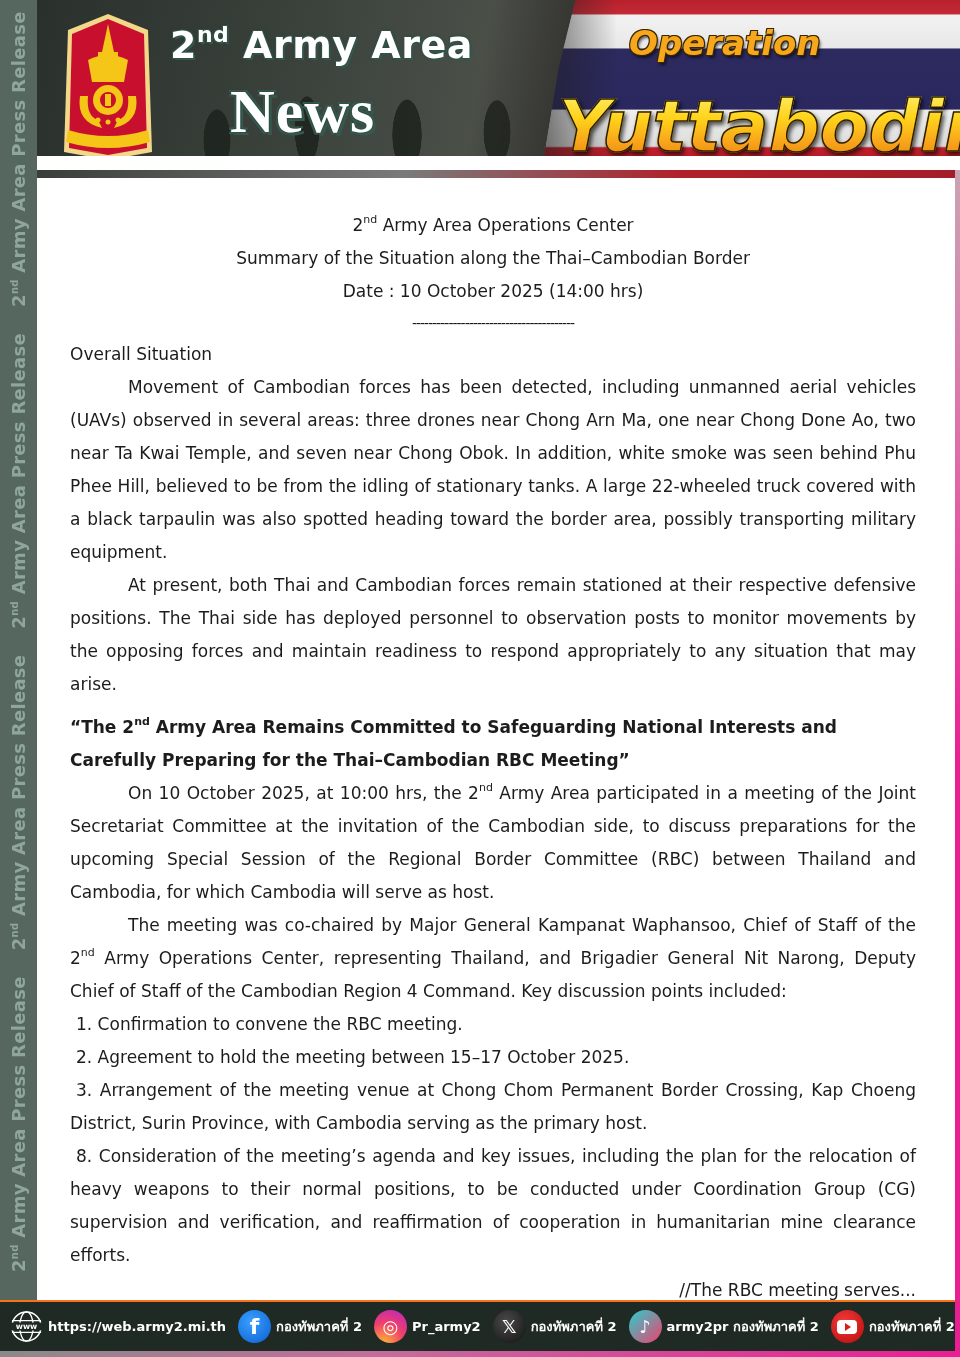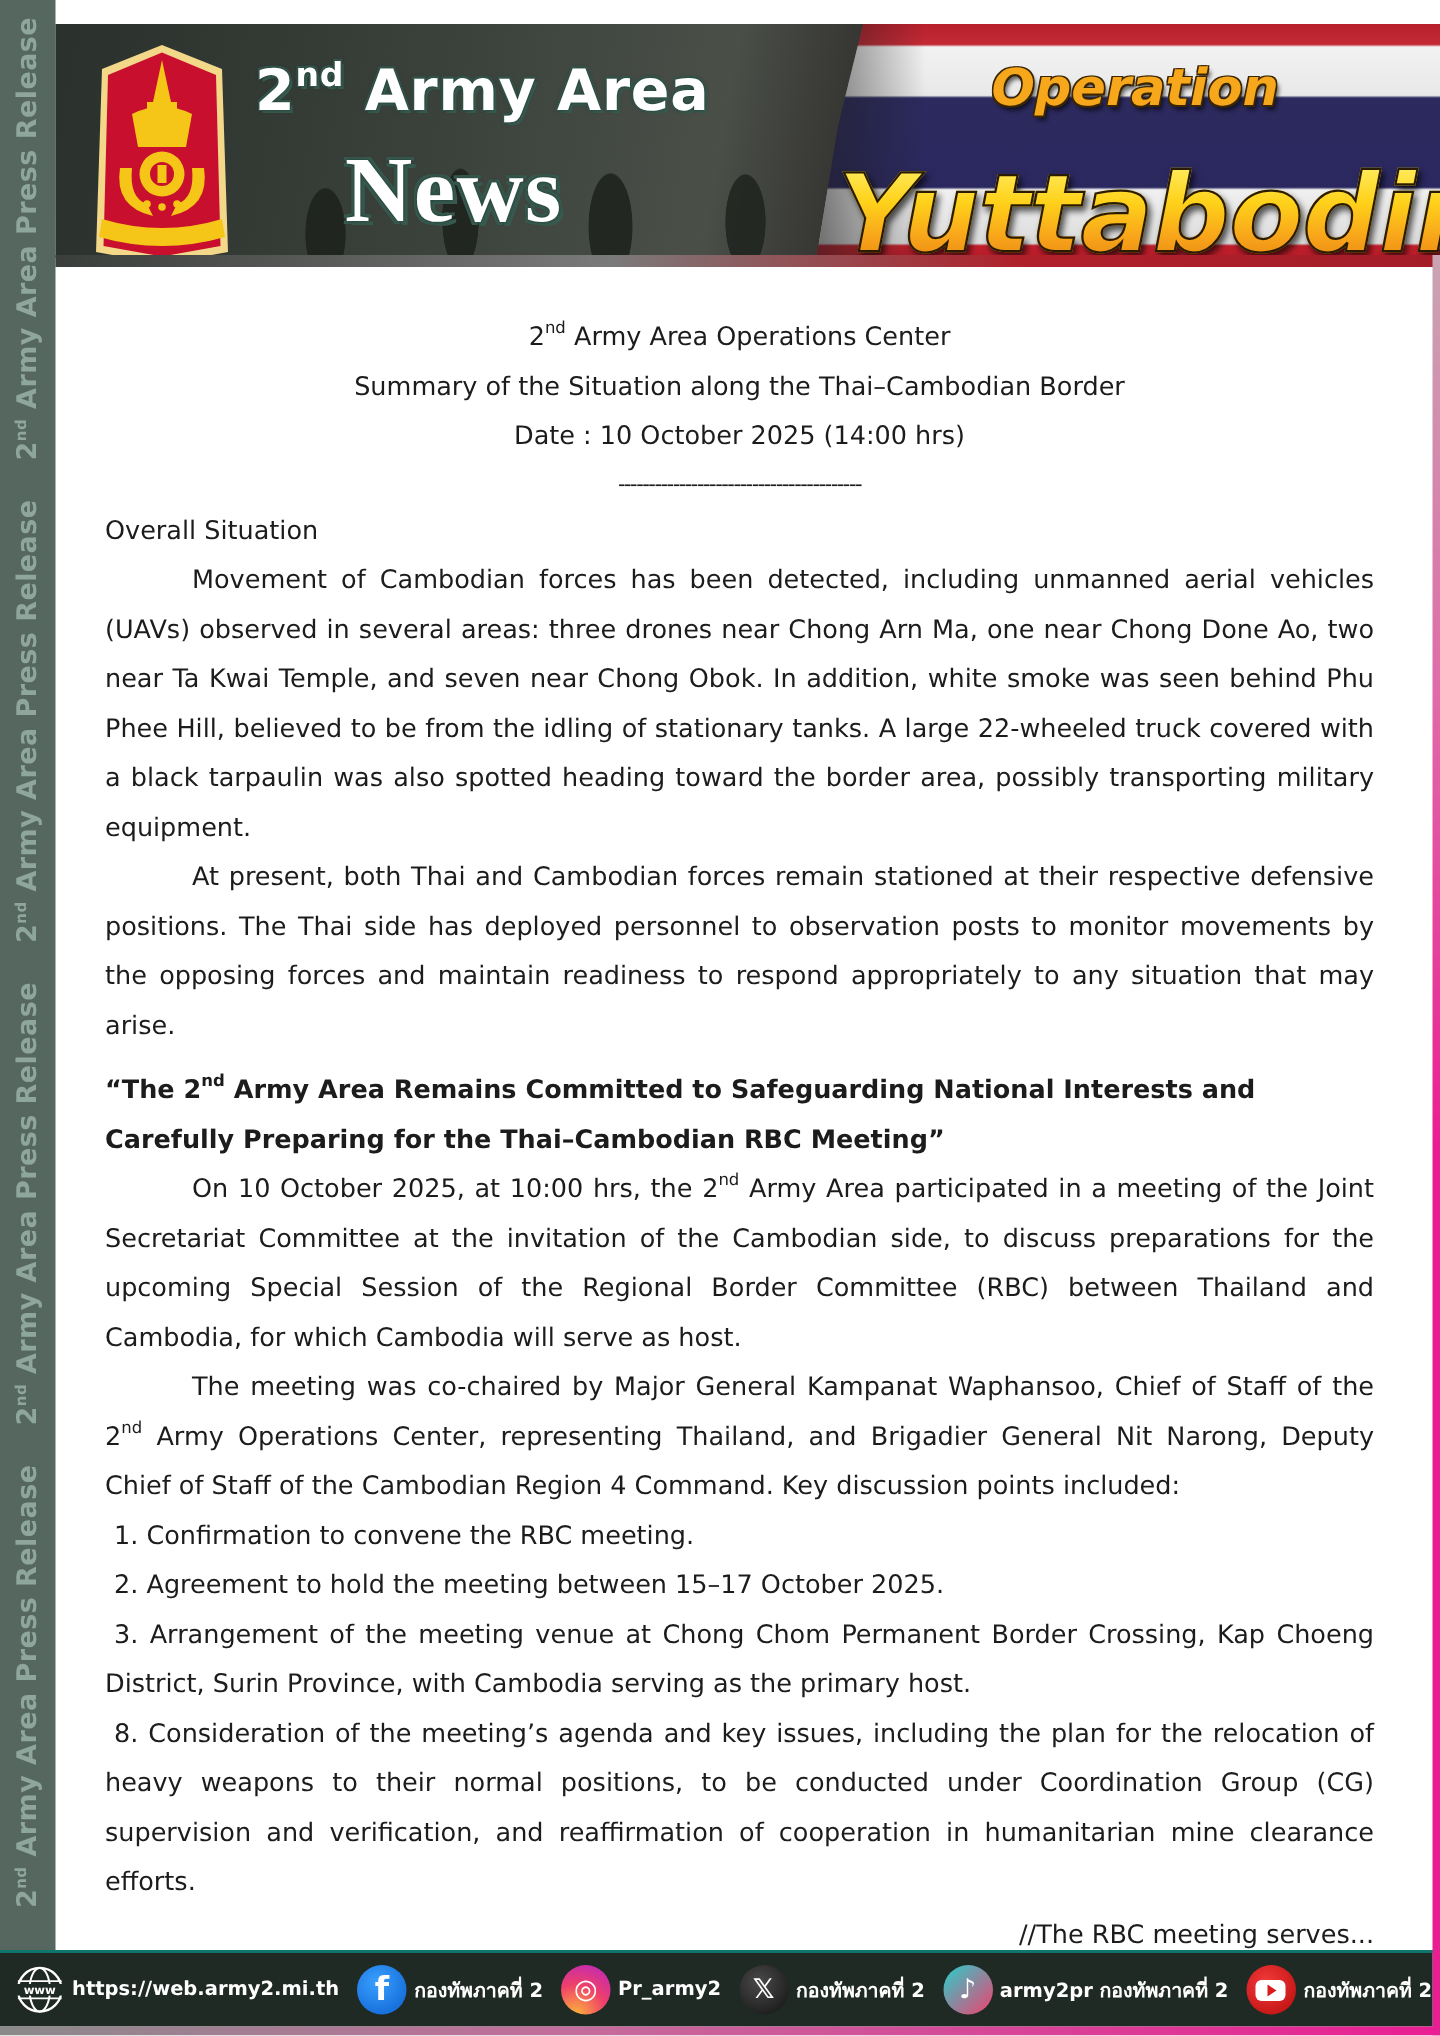--- a/index.html
+++ b/index.html
@@ -29,21 +29,20 @@
     .bottom-border {
       position: absolute; left: 0; bottom: 0; width: 960px; height: 6px;
       background: linear-gradient(to right, #8a8a8a 0%, #c46c9c 40%, #ea1e93 100%);
     }
 
     
     .header {
       position: absolute; left: 37px; top: 0; width: 923px; height: 156px;
       background: linear-gradient(100deg, #2a302b 0%, #3c433d 30%, #4a4f48 48%, #3a3a36 55%, #2d2d2a 60%);
       overflow: hidden;
-      margin-top: 16px;
     }
     .header .soldiers {
       position: absolute; left: 140px; top: 60px; width: 440px; height: 118px;
       background:
         radial-gradient(ellipse 22px 50px at 40px 80px, #1d221d 60%, transparent 62%),
         radial-gradient(ellipse 20px 55px at 130px 70px, #1d221d 60%, transparent 62%),
         radial-gradient(ellipse 24px 58px at 230px 75px, #1d221d 60%, transparent 62%),
         radial-gradient(ellipse 22px 52px at 320px 72px, #1f241f 60%, transparent 62%),
         radial-gradient(ellipse 20px 48px at 400px 78px, #1f241f 60%, transparent 62%);
       opacity: 0.85;
@@ -77,21 +76,21 @@
       letter-spacing: 0.5px; white-space: nowrap;
     }
     .title-2nd sup { font-size: 22px; vertical-align: 16px; }
     .title-news {
       position: absolute; left: 193px; top: 80px;
       font-family: Liberation Serif, serif; font-weight: bold; font-size: 62px; color: #fff;
       text-shadow: 0 0 3px #1f3b33, 3px 3px 0 #385b50, -2px -2px 0 #385b50, 2px -2px 0 #385b50, -2px 2px 0 #385b50;
       letter-spacing: 1px; line-height: 1;
     }
     .op-title {
-      position: absolute; left: 624px; top: 26px;
+      position: absolute; left: 592px; top: 26px;
       font-family: "DejaVu Sans", sans-serif; font-weight: bold; font-style: italic; font-size: 34px;
       color: #f7a71b; line-height: 1;
       text-shadow: 1px 1px 0 #3a2600, -1px -1px 0 #3a2600, 1px -1px 0 #3a2600, -1px 1px 0 #3a2600, 2px 3px 3px rgba(0,0,0,0.6);
     }
     .op-name {
       position: absolute; left: 521px; top: 90px;
       font-family: "DejaVu Sans", sans-serif; font-weight: bold; font-style: italic; font-size: 72px;
       line-height: 1; letter-spacing: -0.5px;
       background: linear-gradient(to bottom, #fff06a 0%, #ffd21a 40%, #f7a11a 75%, #e4850e 100%);
       -webkit-background-clip: text; background-clip: text; color: transparent;
@@ -109,21 +108,21 @@
     .divider { display: block; text-align: center; letter-spacing: -1px; line-height: 30px; font-size: 14px; }
     .section-title { display: block; margin-top: 0; font-weight: normal; }
     .para { text-align: justify; text-indent: 58px; }
     .quote-title { display: block; margin-top: 10px; font-weight: 600; }
     .list-item { text-align: justify; text-indent: 6px; }
     .continue { text-align: right; margin-top: 2px; }
 
     
     .footer {
       position: absolute; left: 0; top: 1300px; width: 955px; height: 51px;
-      background: #1f2a24; border-top: 2px solid #0f766e;
+      background: #1f2a24; border-top: 2px solid #f97316;
       display: flex; align-items: center; padding-left: 10px;
       font-family: "DejaVu Sans", sans-serif; font-weight: bold; font-size: 13px; color: #ffffff;
       white-space: nowrap;
     }
     .footer .item { display: flex; align-items: center; margin-right: 12px; }
     .footer .icon {
       width: 33px; height: 33px; border-radius: 50%; display: inline-flex; align-items: center; justify-content: center;
       margin-right: 5px; flex-shrink: 0; font-family: "DejaVu Sans", sans-serif; font-weight: bold; color: #fff;
     }
     .icon-www { background: transparent; border: none; }

